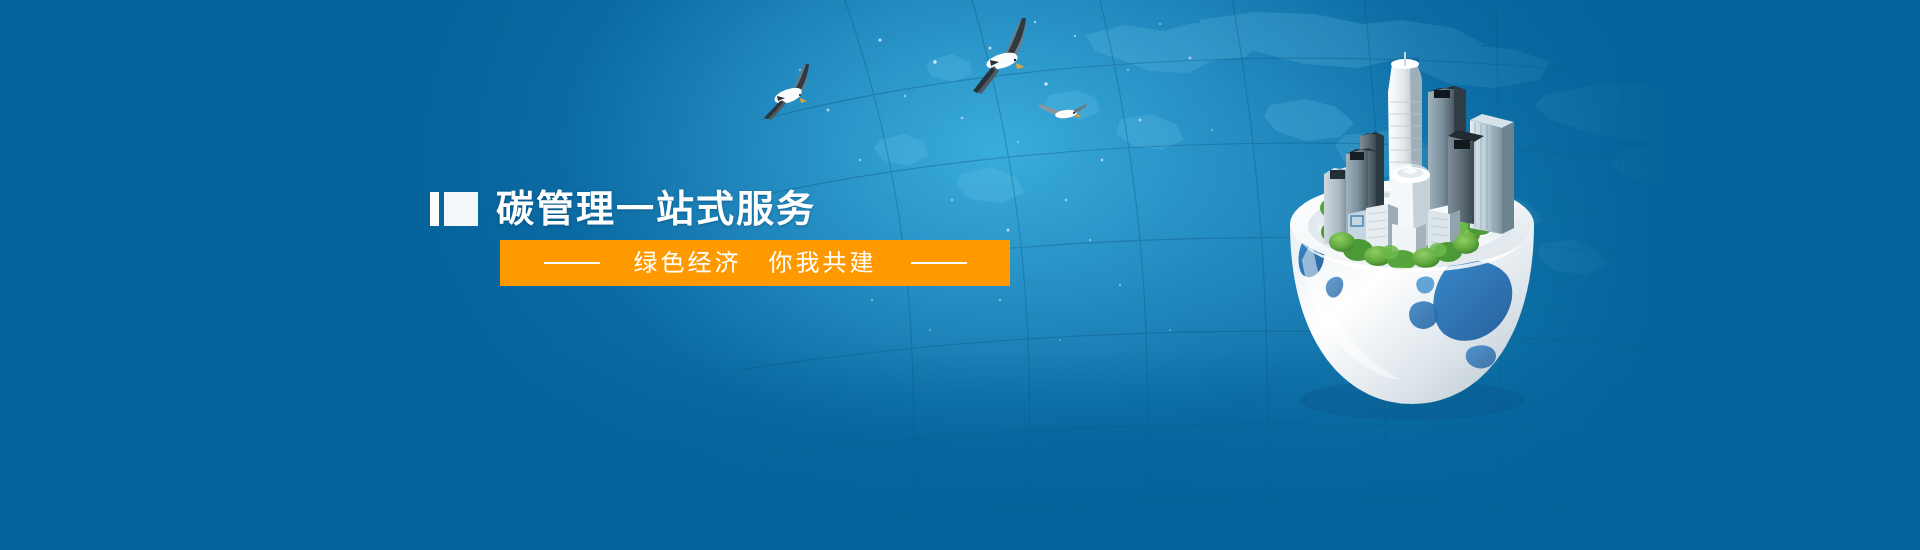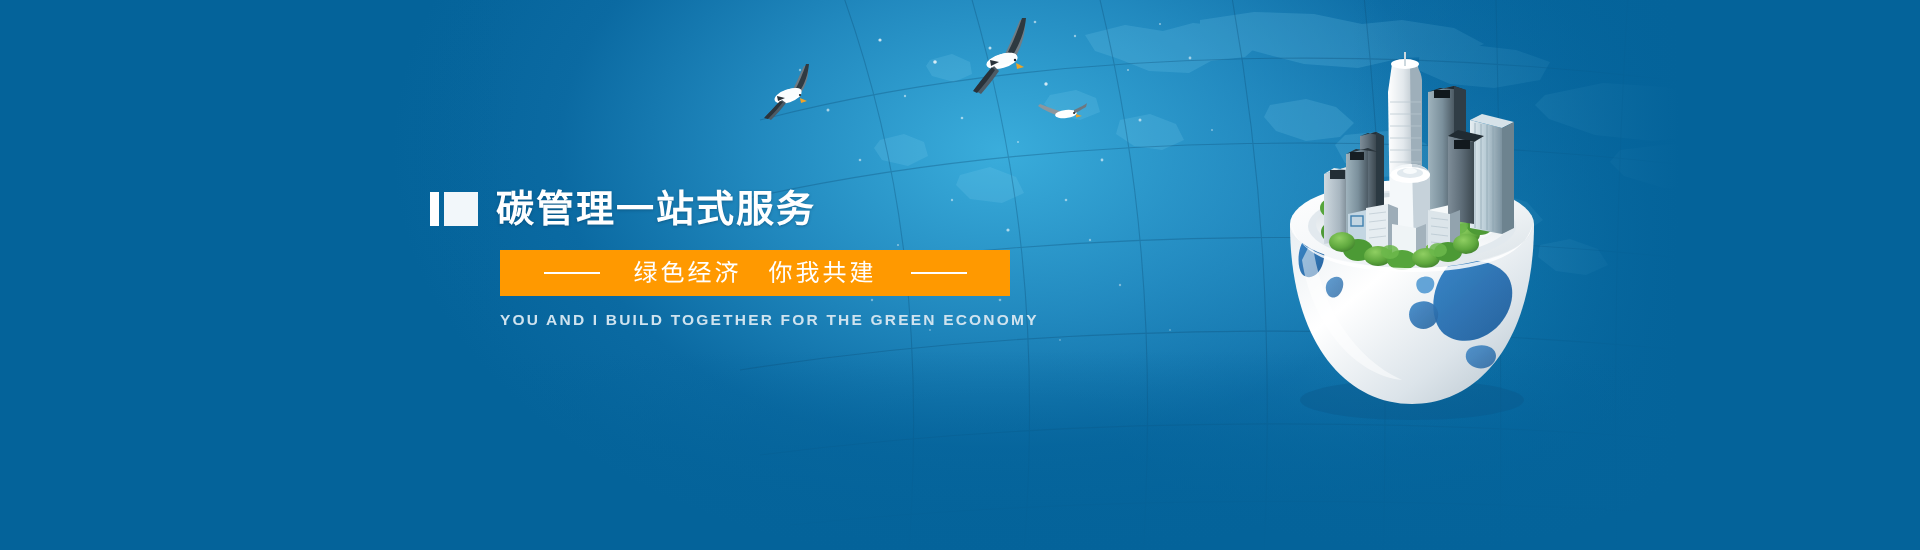--- a/index.html
+++ b/index.html
@@ -88,21 +88,21 @@
     font-size:20px;
     letter-spacing:1.5px;
     line-height:28px;
     white-space:nowrap;
     padding-left:1px;
   }
   .sub-item{margin-right:11px;}
   .sub-item:last-child{margin-right:0;}
 
   .cta{
-    margin-top:18px;margin-left:70px;
+    margin-top:8px;margin-left:70px;
     width:510px;height:46px;
     background:#ff9900;
     display:flex;align-items:center;justify-content:center;
     box-sizing:border-box;
   }
   .cta-dash{
     display:inline-block;width:56px;height:2px;background:#ffffff;
     vertical-align:middle;
   }
   .cta-text{
@@ -457,17 +457,16 @@
       <span class="title-text">碳管理一站式服务</span>
     </div>
 
 
     <div class="cta">
       <span class="cta-dash"></span>
       <span class="cta-text">绿色经济　你我共建</span>
       <span class="cta-dash"></span>
     </div>
 
-    <div class="english">YOU AND I BUILD TOGETHER FOR THE GREEN ECONOMY</div>
 
   </div>
 
 </div>
 
 </body></html>

